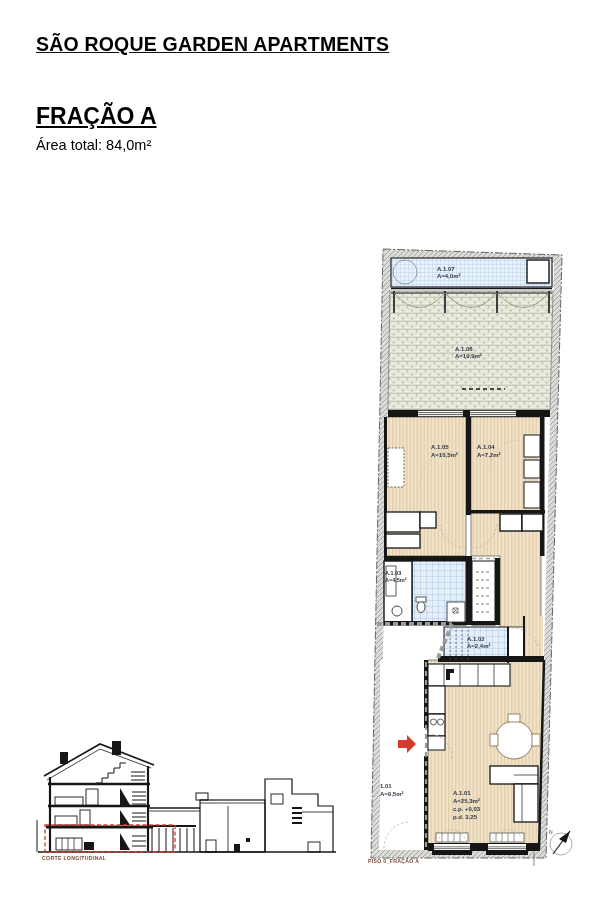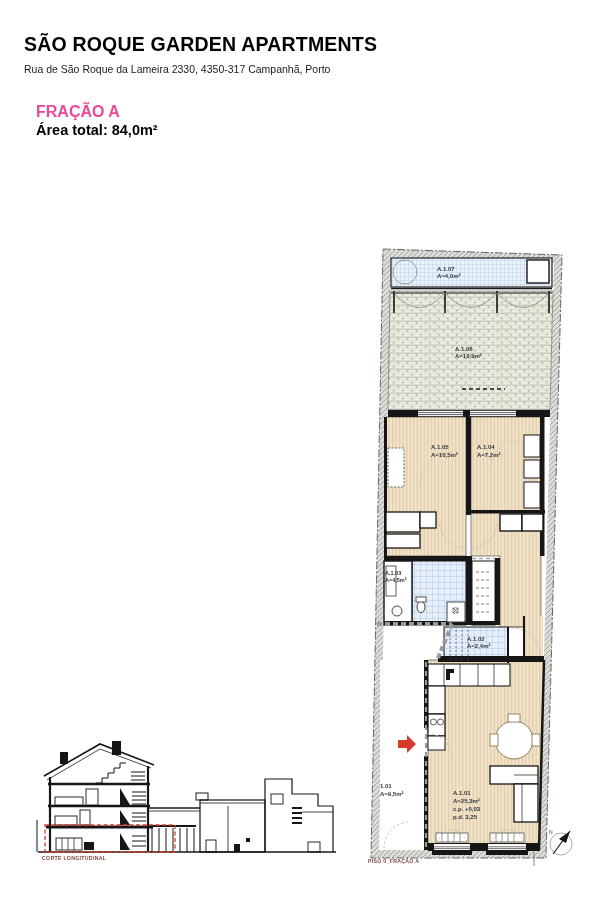--- a/index.html
+++ b/index.html
@@ -1,39 +1,38 @@
 <!DOCTYPE html>
 <html><head>
 <meta charset="utf-8">
 <style>
   html,body{margin:0;padding:0;background:#fff;}
   .page{position:relative;width:608px;height:906px;background:#ffffff;overflow:hidden;
         font-family:"Liberation Sans", sans-serif;color:#111;}
-  .header{position:absolute;left:24px;top:33px;}
+  .header{position:absolute;left:36px;top:33px;text-decoration:underline;}
   .title{font-size:19.5px;font-weight:bold;letter-spacing:0.2px;color:#000;}
   .address{font-size:10.5px;color:#1a1a1a;margin-top:7px;}
   .fraction{position:absolute;left:36px;top:103px;}
-  .fraction-name{font-size:16px;font-weight:bold;color:#ec4899;}
+  .fraction-name{font-size:23px;font-weight:bold;color:#000000;text-decoration:underline;}
   .area-row{font-size:14.5px;line-height:19.5px;color:#000;}
-  .area-row.first{font-weight:bold;}
+  .area-row.first{font-weight:normal;margin-top:6px;}
   .area-row .val{margin-left:4px;}
   svg.drawings{position:absolute;left:0;top:0;}
   .plan-label{font-size:6px;font-weight:bold;fill:#2f3540;font-family:"Liberation Sans",sans-serif;}
   .plan-label.small{font-size:5.5px;}
   .caption{font-size:5.2px;font-weight:bold;fill:#7b4a3c;font-family:"Liberation Sans",sans-serif;letter-spacing:0.3px;}
   .north-n{font-size:5px;fill:#444;font-family:"Liberation Sans",sans-serif;}
 </style>
 </head>
 <body>
 
 <div class="page">
 
   <div class="header">
     <div class="title">SÃO ROQUE GARDEN APARTMENTS</div>
-    <div class="address">Rua de São Roque da Lameira 2330, 4350-317 Campanhã, Porto</div>
   </div>
 
   <div class="fraction">
     <div class="fraction-name">FRAÇÃO A</div>
     <div class="area-row first">
       <span>Área total:</span><span class="val">84,0m²</span>
     </div>
   </div>
 
   <svg class="drawings" width="608" height="906" viewBox="0 0 608 906">

